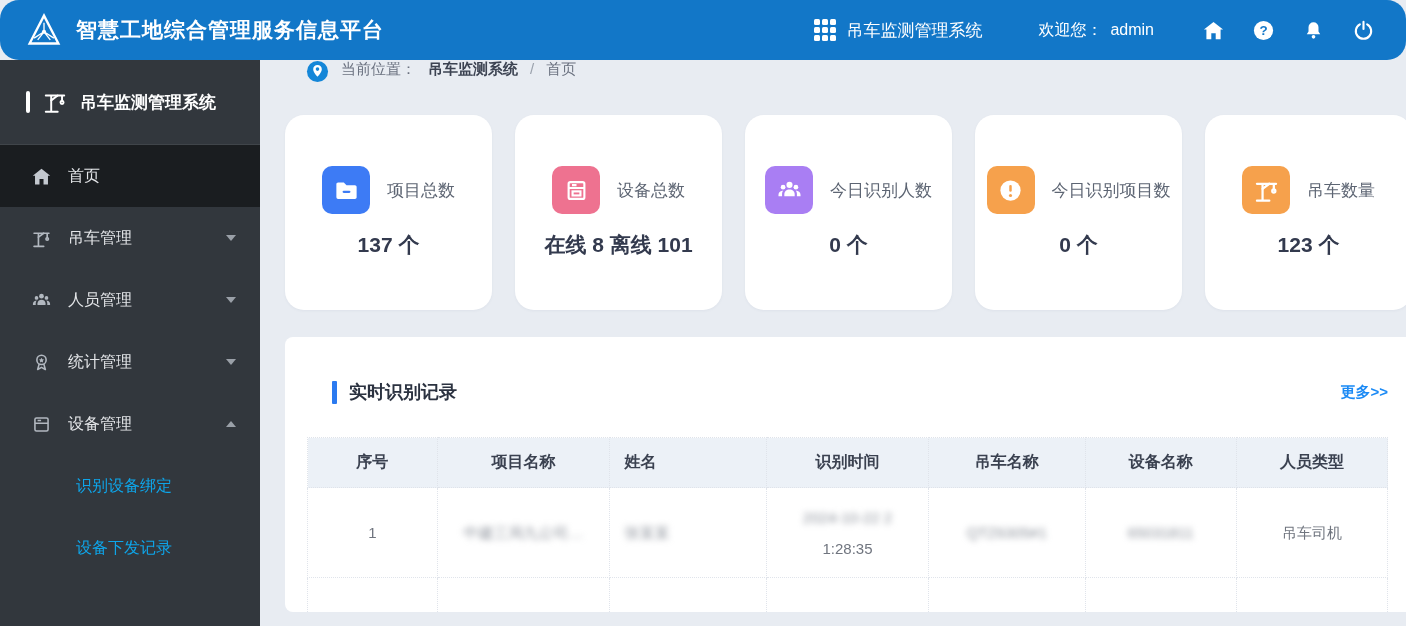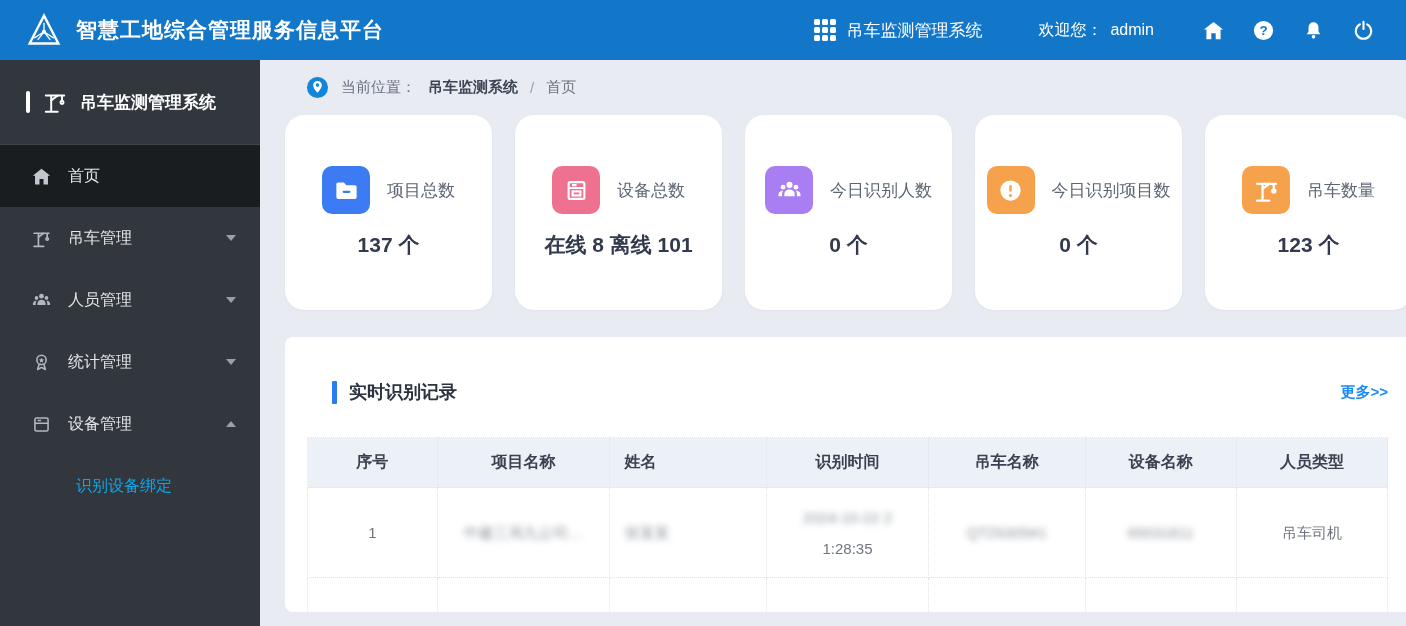--- a/index.html
+++ b/index.html
@@ -1,21 +1,21 @@
 <!DOCTYPE html>
 <html><head>
 <meta charset="utf-8">
 <style>
   * { margin:0; padding:0; box-sizing:border-box; }
   html,body { width:1406px; height:626px; overflow:hidden; }
   body { font-family:"Liberation Sans","DejaVu Sans",sans-serif; background:#e8ecf2; position:relative; }
 
   
   .topbar { position:absolute; top:0; left:0; width:1406px; height:60px; background:#1277c8;
-            display:flex; align-items:center; color:#fff; z-index:10; }
+            display:flex; align-items:center; color:#fff; z-index:10;border-radius:19px; }
   .brand { display:flex; align-items:center; gap:14px; padding-left:26px; }
   .brand-title { font-size:21px; font-weight:bold; letter-spacing:1px; }
   .topbar-right { margin-left:auto; display:flex; align-items:center; padding-right:18px; }
   .sys-switch { display:flex; align-items:center; gap:10px; cursor:pointer; margin-right:56px; }
   .sys-name { font-size:17px; }
   .welcome { font-size:16px; margin-right:34px; display:flex; gap:8px; align-items:center; }
   .top-ic { width:24px; height:24px; margin:0 13px; cursor:pointer; display:flex; align-items:center; justify-content:center; }
   .top-ic svg { width:23px; height:23px; }
 
   
@@ -33,21 +33,21 @@
   .menu-item .lbl { flex:1; }
   .caret-down { width:0; height:0; border-left:5px solid transparent; border-right:5px solid transparent;
                 border-top:6px solid #9aa0a8; }
   .caret-up   { width:0; height:0; border-left:5px solid transparent; border-right:5px solid transparent;
                 border-bottom:6px solid #9aa0a8; }
   .sub-item { height:62px; display:flex; align-items:center; padding-left:76px; font-size:16px;
               color:#0ea5e9; cursor:pointer; }
 
   
   .content { position:absolute; top:60px; left:260px; right:0; bottom:0; overflow:hidden; background:#e8ecf2; }
-  .breadcrumb { height:54px; display:flex; align-items:center; gap:12px; padding-left:46px;
+  .breadcrumb { height:54px; display:flex; gap:12px; padding-left:46px;
                 font-size:15px; color:#6b7280; }
   .breadcrumb .root { font-weight:bold; color:#3c4352; }
   .breadcrumb .sep { color:#9aa1ac; }
   .breadcrumb .cur { color:#6b7280; }
   .pin { width:23px; height:23px; }
 
   .cards { display:flex; gap:23px; margin:1px 0 0 25px; width:1500px; }
   .card { width:207px; height:195px; background:#fff; border-radius:19px;
           box-shadow:0 1px 3px rgba(40,60,100,.05); display:flex; flex-direction:column;
           align-items:center; justify-content:center; cursor:default; }
@@ -202,20 +202,23 @@
         <svg viewBox="0 0 24 24" fill="none" stroke="#b2b8c0" stroke-width="1.8">
             <rect x="4.5" y="4.5" width="15" height="15" rx="1.8"></rect>
             <path d="M4.5 10.5h15M7.5 7.5h4"></path>
           </svg>
       </span>
       <span class="lbl">设备管理</span>
       <span class="caret-up"></span>
     </div>
     <div class="sub-item">
       <span>识别设备绑定</span>
+    </div>
+    <div class="sub-item">
+      <span>设备下发记录</span>
     </div>
   </nav>
 </aside>
 
 <main class="content">
 
   <div class="breadcrumb">
     <svg class="pin" viewBox="0 0 24 24">
         <circle cx="12" cy="12" r="11" fill="#1486d8"></circle>
         <path d="M12 5.3c-2.7 0-4.5 2-4.5 4.3 0 3.1 4.5 7.9 4.5 7.9s4.5-4.8 4.5-7.9c0-2.3-1.8-4.3-4.5-4.3zm0 6.1a1.9 1.9 0 1 1 0-3.8 1.9 1.9 0 0 1 0 3.8z" fill="#fff"></path>

